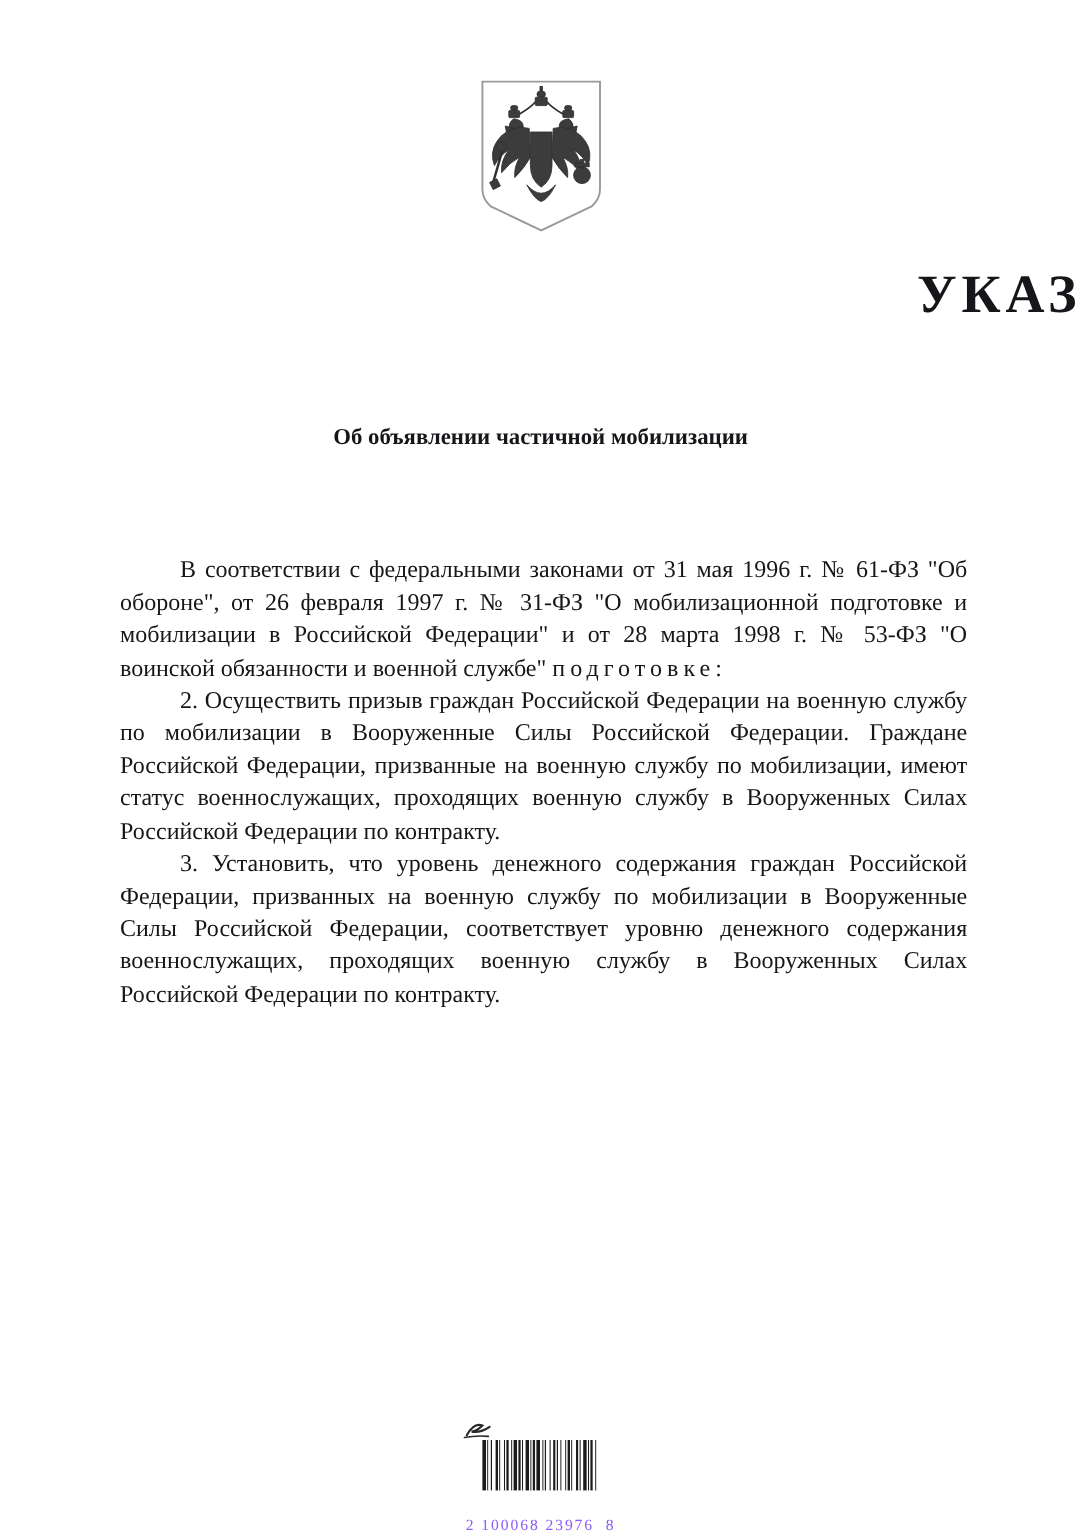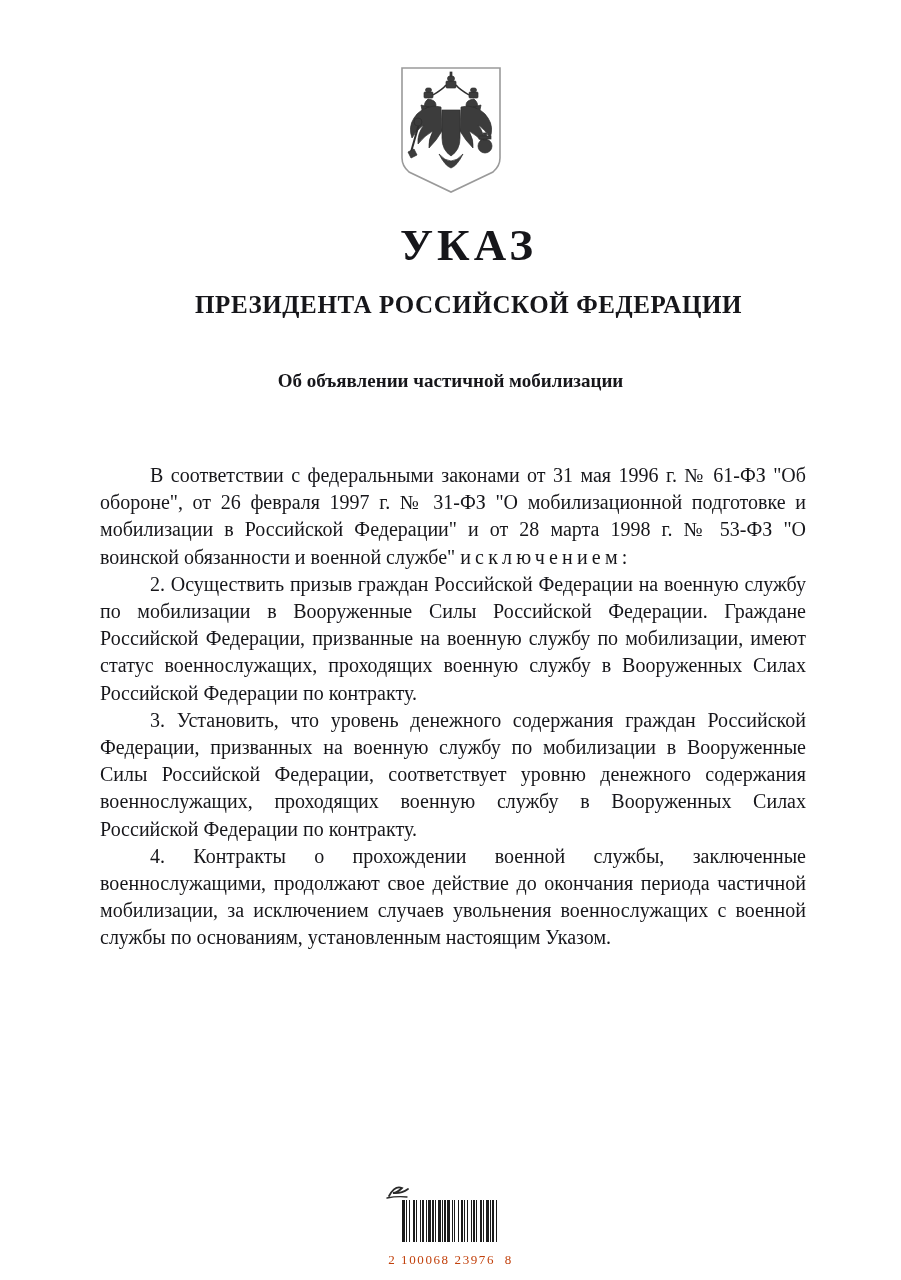--- a/index.html
+++ b/index.html
@@ -33,21 +33,21 @@
     height: 132px;
     display: block;
   }
 
   
   .heading-block {
     position: absolute;
     left: 0;
     right: 0;
     top: 222px;
-    text-align: center;
+    text-align: right;
     margin-left: 36px;
   }
   .doc-title {
     font-size: 45px;
     font-weight: bold;
     letter-spacing: 4px;
     line-height: 1.05;
     margin: 0;
   }
   .doc-subtitle {
@@ -56,21 +56,21 @@
     letter-spacing: 0.6px;
     line-height: 1.1;
     margin: 22px 0 0 0;
   }
 
   
   .subject-block {
     position: absolute;
     left: 0;
     right: 0;
-    top: 368px;
+    top: 352px;
     text-align: center;
     font-size: 19px;
     font-weight: bold;
     line-height: 1.42;
   }
   .subject-line { display: block; }
 
   
   .body-block {
     position: absolute;
@@ -113,24 +113,24 @@
     align-items: flex-end;
     height: 42px;
     gap: 0;
   }
   .barcode-bars span {
     display: block;
     height: 100%;
     background: #1b1b1b;
   }
   .barcode-digits {
-    margin-top: 10px;
+    margin-top: 21px;
     font-size: 13px;
     letter-spacing: 1.6px;
-    color: #c2410c;
+    color: #8b5cf6;
     white-space: pre;
   }
 </style>
 </head>
 <body>
 
 <div class="page">
 
   <div class="emblem-wrap">
     <svg class="emblem" viewBox="0 0 108 132" aria-hidden="true">
@@ -169,32 +169,30 @@
         <rect x="86.5" y="71" width="3" height="7"></rect>
         <rect x="82" y="74" width="12" height="3"></rect>
 
         <path d="M42 92 q12 14 24 0 q-6 12 -12 14 q-6 -2 -12 -14 z"></path>
       </g>
     </svg>
   </div>
 
   <div class="heading-block">
     <h1 class="doc-title">УКАЗ</h1>
-    <h2 class="doc-subtitle">ПРЕЗИДЕНТА РОССИЙСКОЙ ФЕДЕРАЦИИ</h2>
   </div>
 
   <div class="subject-block">
     <span class="subject-line">Об объявлении частичной мобилизации</span>
   </div>
 
   <div class="body-block">
-    <p class="para"><span>В соответствии с федеральными законами от 31 мая 1996 г. № 61-ФЗ "Об обороне", от 26 февраля 1997 г. № 31-ФЗ "О мобилизационной подготовке и мобилизации в Российской Федерации" и от 28 марта 1998 г. № 53-ФЗ "О воинской обязанности и военной службе" </span><span class="spaced">исключением:</span></p>
+    <p class="para"><span>В соответствии с федеральными законами от 31 мая 1996 г. № 61-ФЗ "Об обороне", от 26 февраля 1997 г. № 31-ФЗ "О мобилизационной подготовке и мобилизации в Российской Федерации" и от 28 марта 1998 г. № 53-ФЗ "О воинской обязанности и военной службе" </span><span class="spaced">подготовке:</span></p>
     <p class="para">2. Осуществить призыв граждан Российской Федерации на военную службу по мобилизации в Вооруженные Силы Российской Федерации. Граждане Российской Федерации, призванные на военную службу по мобилизации, имеют статус военнослужащих, проходящих военную службу в Вооруженных Силах Российской Федерации по контракту.</p>
     <p class="para">3. Установить, что уровень денежного содержания граждан Российской Федерации, призванных на военную службу по мобилизации в Вооруженные Силы Российской Федерации, соответствует уровню денежного содержания военнослужащих, проходящих военную службу в Вооруженных Силах Российской Федерации по контракту.</p>
-    <p class="para">4. Контракты о прохождении военной службы, заключенные военнослужащими, продолжают свое действие до окончания периода частичной мобилизации, за исключением случаев увольнения военнослужащих с военной службы по основаниям, установленным настоящим Указом.</p>
   </div>
 
   <div class="barcode-block">
     <svg class="scribble" viewBox="0 0 34 16" aria-hidden="true">
       <path d="M3 13 q6 -11 13 -8 q-5 5 -9 5 q8 1 15 -4" fill="none" stroke="#2a2a2a" stroke-width="1.8" stroke-linecap="round"></path>
       <path d="M1 15 q10 -2 20 -1" fill="none" stroke="#2a2a2a" stroke-width="1.3" stroke-linecap="round"></path>
     </svg>
     <div class="barcode-bars" id="barcode-bars">
         <span style="width: 3px; background: rgb(27, 27, 27);"></span>
         <span style="width: 1px; background: rgb(255, 255, 255);"></span>

